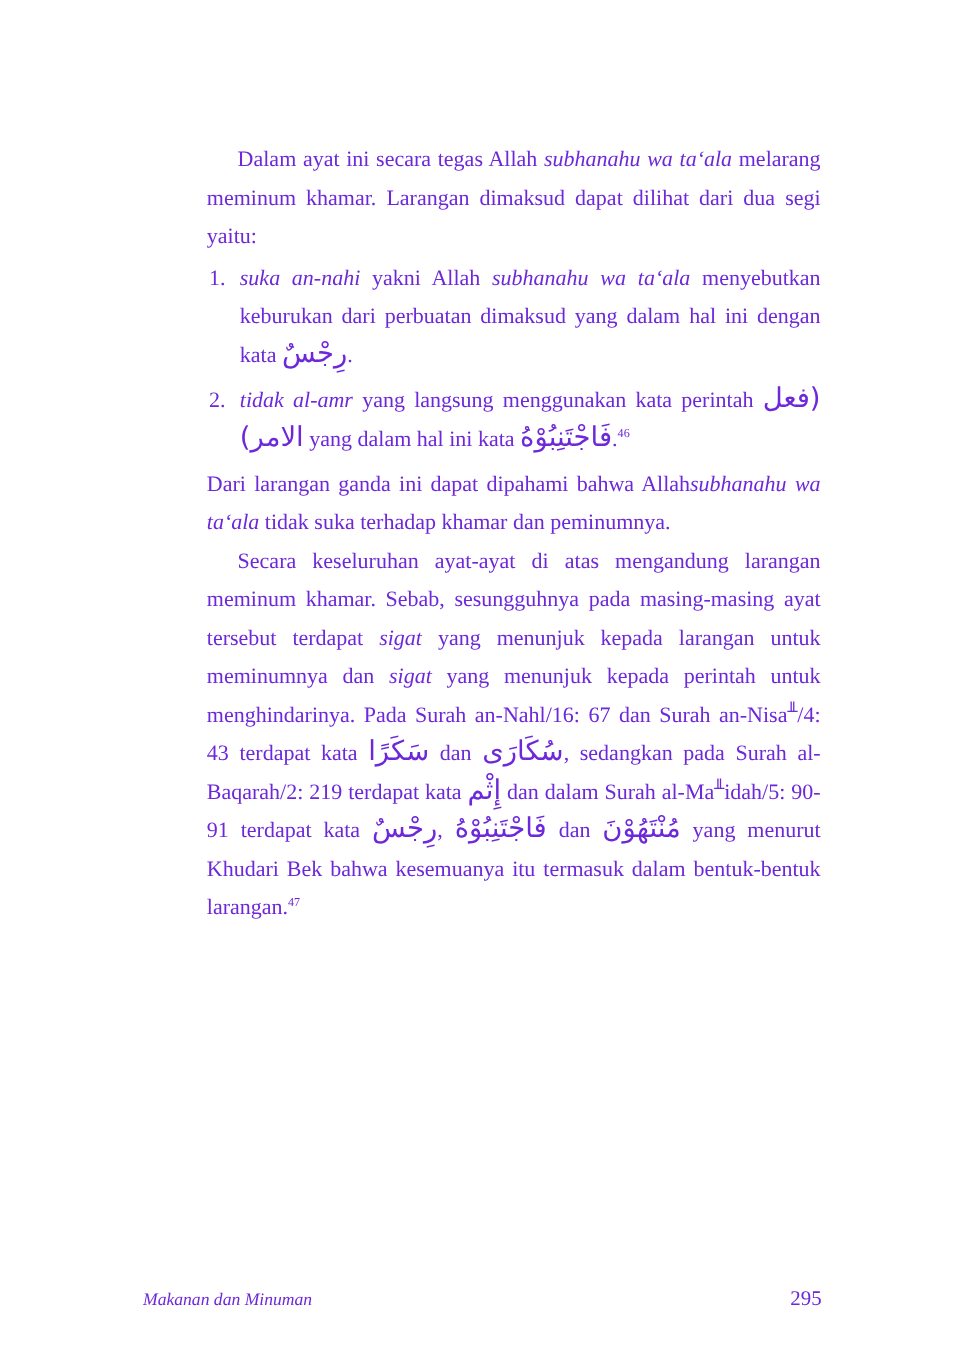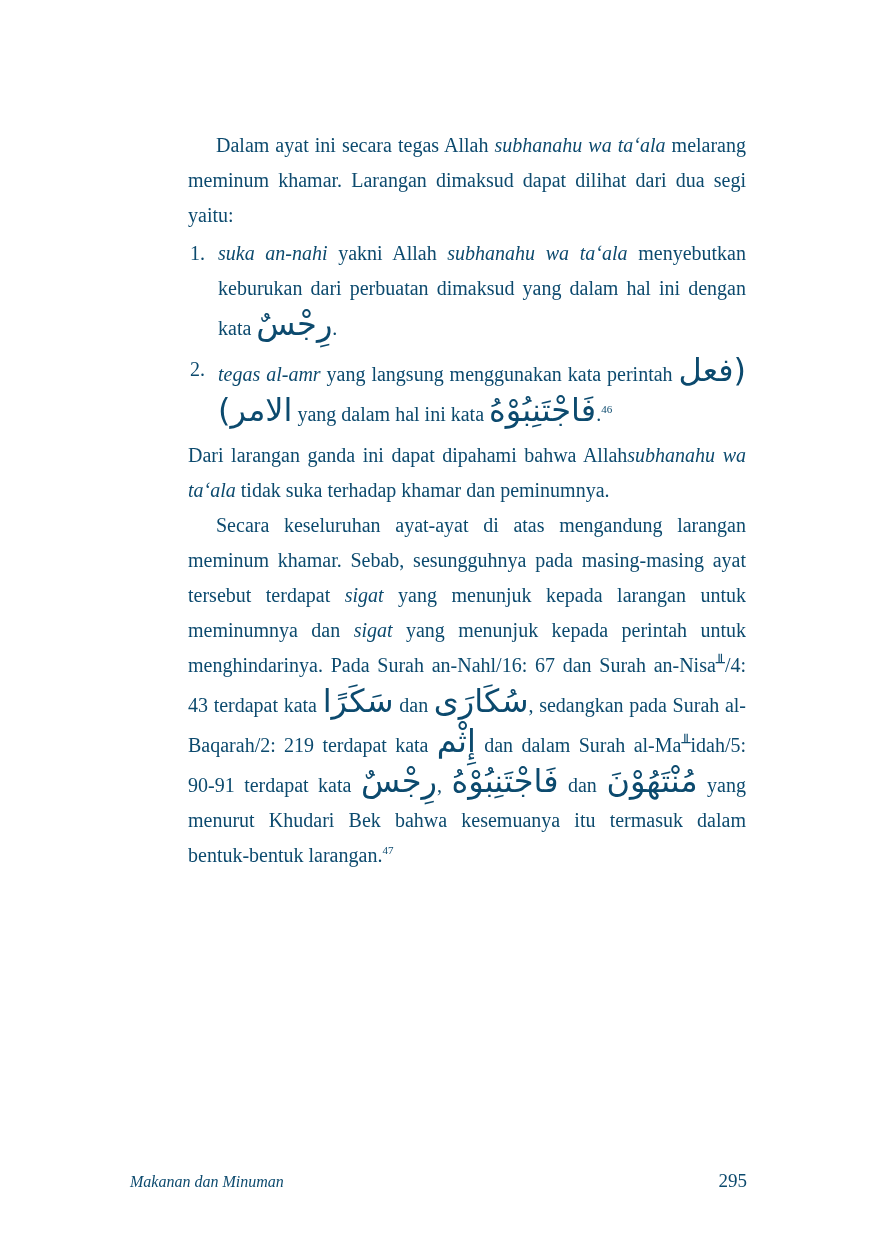--- a/index.html
+++ b/index.html
@@ -3,21 +3,21 @@
 <meta charset="utf-8">
 <style>
   * { margin: 0; padding: 0; box-sizing: border-box; }
   html, body { background: #ffffff; }
   .page {
     position: relative;
     width: 875px;
     height: 1240px;
     background: #ffffff;
     font-family: "Liberation Serif", serif;
-    color: #0c4a6e;
+    color: #6d28d9;
     overflow: hidden;
   }
   .content {
     position: absolute;
     left: 188px;
     top: 128px;
     width: 558px;
     font-size: 20px;
     line-height: 35px;
     text-align: justify;
@@ -30,21 +30,21 @@
     margin: 3px 0 6px 0;
   }
   .list-item .num {
     position: absolute;
     left: 2px;
     top: 0;
   }
   .i { font-style: italic; }
   .ar {
     font-family: "DejaVu Sans", sans-serif;
-    font-size: 32px;
+    font-size: 25px;
     line-height: 1.15;
     direction: rtl;
     unicode-bidi: isolate;
   }
   .sup {
     vertical-align: super;
     font-size: 11px;
     line-height: 0;
   }
   .g {
@@ -73,21 +73,21 @@
 
     <p class="para indent"><span>Dalam ayat ini secara tegas Allah </span><span class="i">subhanahu wa ta‘ala</span><span> melarang meminum khamar. Larangan dimaksud dapat dilihat dari dua segi yaitu:</span></p>
 
     <div class="list-item">
       <span class="num">1.</span>
       <span class="i">suka an-nahi</span><span> yakni Allah </span><span class="i">subhanahu wa ta‘ala</span><span> menyebutkan keburukan dari perbuatan dimaksud yang dalam hal ini dengan kata </span><span class="ar" dir="rtl">رِجْسٌ</span><span>.</span>
     </div>
 
     <div class="list-item">
       <span class="num">2.</span>
-      <span class="i">tegas al-amr</span><span> yang langsung menggunakan kata perintah </span><span class="ar" dir="rtl">(فعل الامر)</span><span> yang dalam hal ini kata </span><span class="ar" dir="rtl">فَاجْتَنِبُوْهُ</span><span>.</span><span class="sup">46</span>
+      <span class="i">tidak al-amr</span><span> yang langsung menggunakan kata perintah </span><span class="ar" dir="rtl">(فعل الامر)</span><span> yang dalam hal ini kata </span><span class="ar" dir="rtl">فَاجْتَنِبُوْهُ</span><span>.</span><span class="sup">46</span>
     </div>
 
     <p class="para"><span>Dari larangan ganda ini dapat dipahami bahwa Allah</span><span class="i">subhanahu wa ta‘ala</span><span> tidak suka terhadap khamar dan peminumnya.</span></p>
 
     <p class="para indent"><span>Secara keseluruhan ayat-ayat di atas mengandung larangan meminum khamar. Sebab, sesungguhnya pada masing-masing ayat tersebut terdapat </span><span class="i">sigat</span><span> yang menunjuk kepada larangan untuk meminumnya dan </span><span class="i">sigat</span><span> yang menunjuk kepada perintah untuk menghindarinya. Pada Surah an-Nahl/16: 67 dan Surah an-Nisa</span><span class="g">╨</span><span>/4: 43 terdapat kata </span><span class="ar" dir="rtl">سَكَرًا</span><span> dan </span><span class="ar" dir="rtl">سُكَارَى</span><span>, sedangkan pada Surah al-Baqarah/2: 219 terdapat kata </span><span class="ar" dir="rtl">إِثْم</span><span> dan dalam Surah al-Ma</span><span class="g">╨</span><span>idah/5: 90-91 terdapat kata </span><span class="ar" dir="rtl">رِجْسٌ</span><span>, </span><span class="ar" dir="rtl">فَاجْتَنِبُوْهُ</span><span> dan </span><span class="ar" dir="rtl">مُنْتَهُوْنَ</span><span> yang menurut Khudari Bek bahwa kesemuanya itu termasuk dalam bentuk-bentuk larangan.</span><span class="sup">47</span></p>
 
   </div>
 
   <div class="footer">
     <span class="footer-left">Makanan dan Minuman</span>

